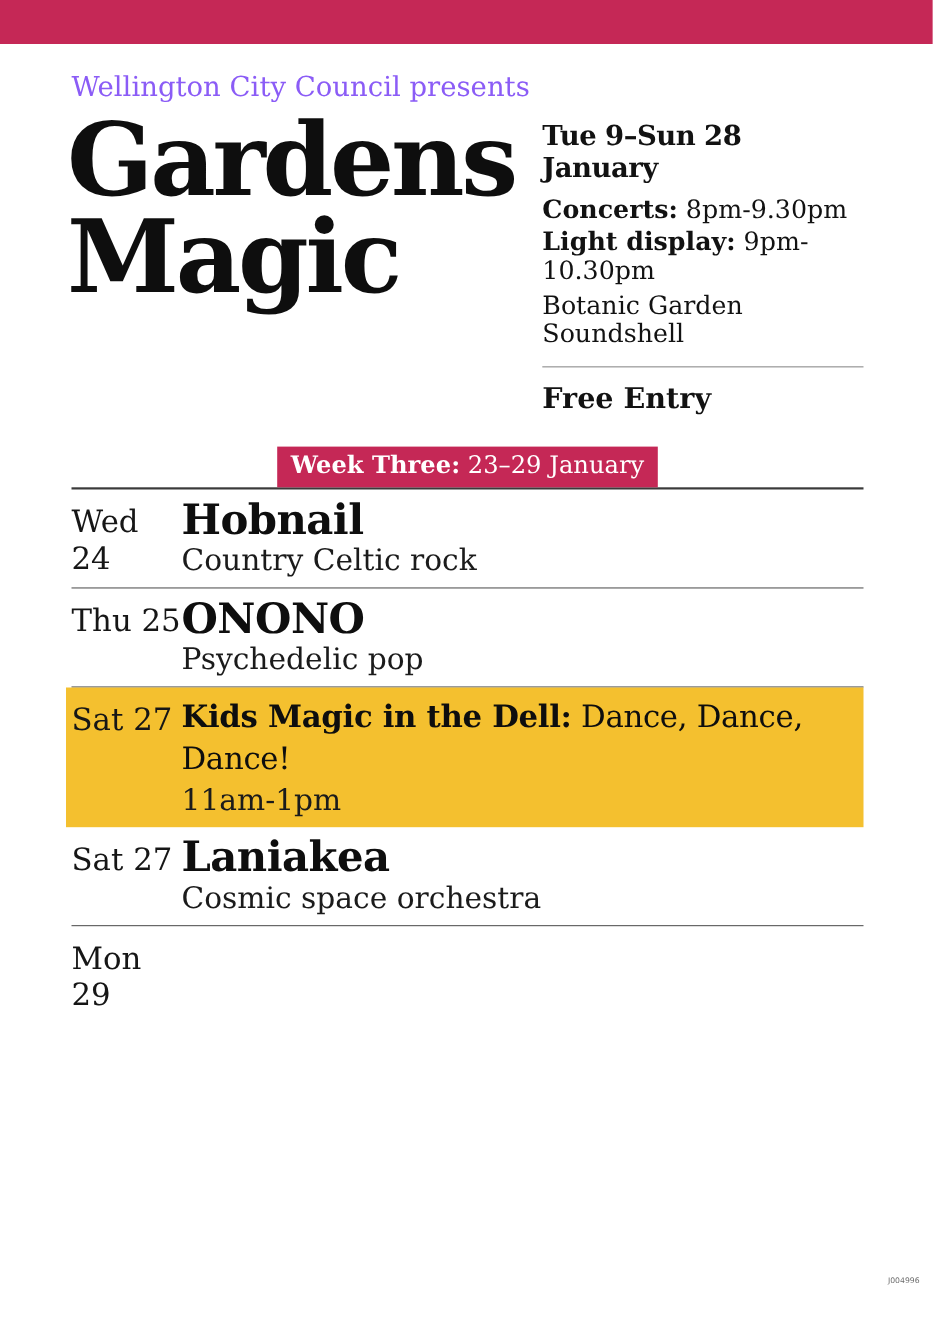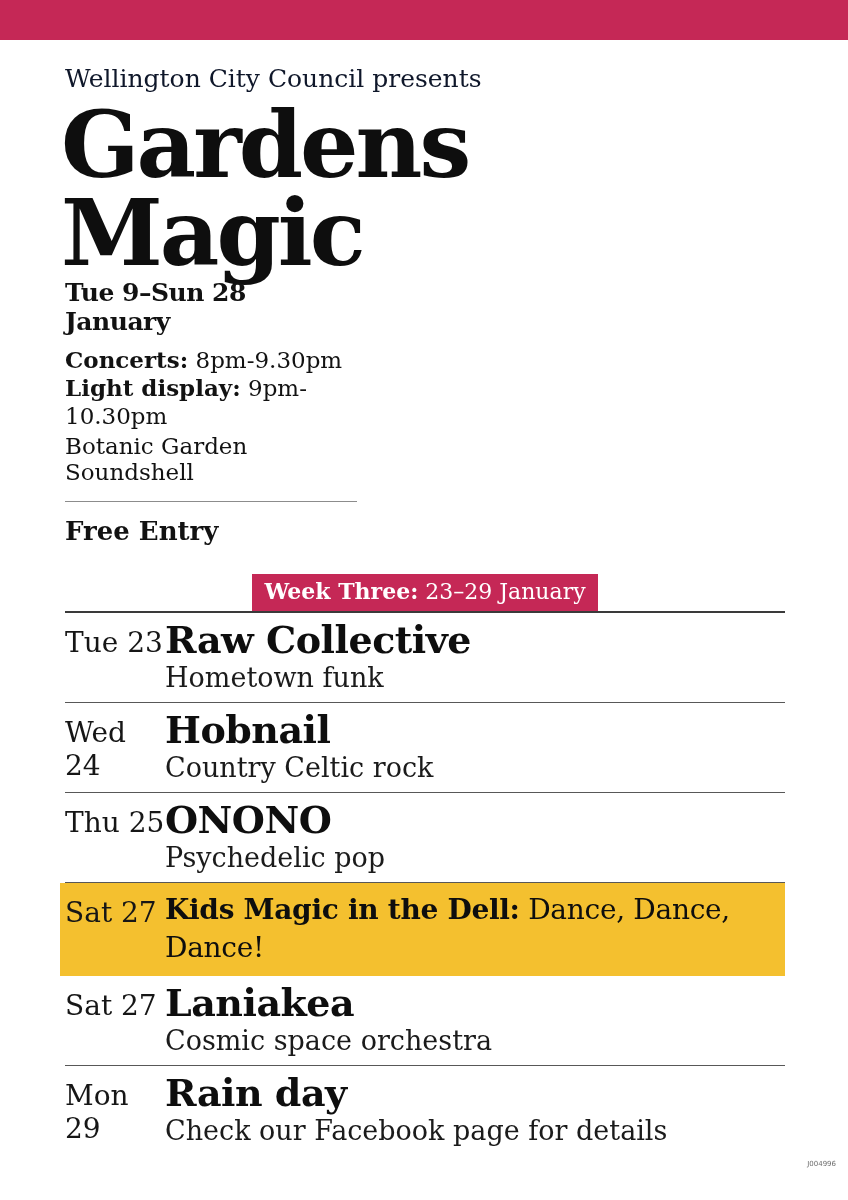--- a/index.html
+++ b/index.html
@@ -20,32 +20,32 @@
   .topbar {
     height: 40px;
     width: 100%;
     background: var(--crimson);
   }
   .content { padding: 0 63px 0 65px; }
 
   .presenter {
     margin-top: 24px;
     font-size: 25px;
-    color: #0f172a;
+    color: #8b5cf6;
   }
-  .header-flex { display: flex; justify-content: space-between; flex-direction: column; }
+  .header-flex { display: flex; justify-content: space-between; }
   .big-title {
     font-size: 92px;
     font-weight: bold;
     line-height: 0.96;
     letter-spacing: -3px;
     margin: 8px 0 0 -4px;
     color: #0e0e0e;
   }
-  .info { width: 292px; flex: none; }
+  .info { width: 292px; flex: none; margin-top: 16px; }
   .info .dates {
     font-size: 25px; font-weight: bold;
     letter-spacing: -0.5px; margin-bottom: 10px;
   }
   .info .line { font-size: 23px; line-height: 1.2; }
   .info .venue { font-size: 23px; margin-top: 3px; }
   .info hr {
     border: none; border-top: 1px solid #8c8c8c;
     margin: 16px 0 14px;
   }
@@ -116,27 +116,20 @@
       <hr>
       <div class="free">Free Entry</div>
     </div>
   </div>
 
   <div class="badge-row">
     <span class="badge"><strong>Week Three:</strong><span class="b-rest"> 23–29 January</span></span>
   </div>
 
   <div class="events">
-  <div class="event divider">
-    <div class="day">Tue 23</div>
-    <div class="body">
-      <div class="title"><strong class="t-strong">Raw Collective</strong><span class="t-rest"></span></div>
-      <div class="subtitle">Hometown funk</div>
-    </div>
-  </div>
 
   <div class="event divider">
     <div class="day">Wed 24</div>
     <div class="body">
       <div class="title"><strong class="t-strong">Hobnail</strong><span class="t-rest"></span></div>
       <div class="subtitle">Country Celtic rock</div>
     </div>
   </div>
 
   <div class="event divider">
@@ -145,36 +138,33 @@
       <div class="title"><strong class="t-strong">ONONO</strong><span class="t-rest"></span></div>
       <div class="subtitle">Psychedelic pop</div>
     </div>
   </div>
 
 
   <div class="event highlight">
     <div class="day">Sat 27</div>
     <div class="body">
       <div class="title"><strong class="t-strong">Kids Magic in the Dell:</strong><span class="t-rest"> Dance, Dance, Dance!</span></div>
+      <div class="subtitle">11am-1pm</div>
     </div>
   </div>
 
   <div class="event divider">
     <div class="day">Sat 27</div>
     <div class="body">
       <div class="title"><strong class="t-strong">Laniakea</strong><span class="t-rest"></span></div>
       <div class="subtitle">Cosmic space orchestra</div>
     </div>
   </div>
 
 
   <div class="event">
     <div class="day">Mon 29</div>
-    <div class="body">
-      <div class="title"><strong class="t-strong">Rain day</strong><span class="t-rest"></span></div>
-      <div class="subtitle">Check our Facebook page for details</div>
-    </div>
   </div>
 </div>
 
 </div>
 
 <div class="job-code">J004996</div>
 
 </body></html>

